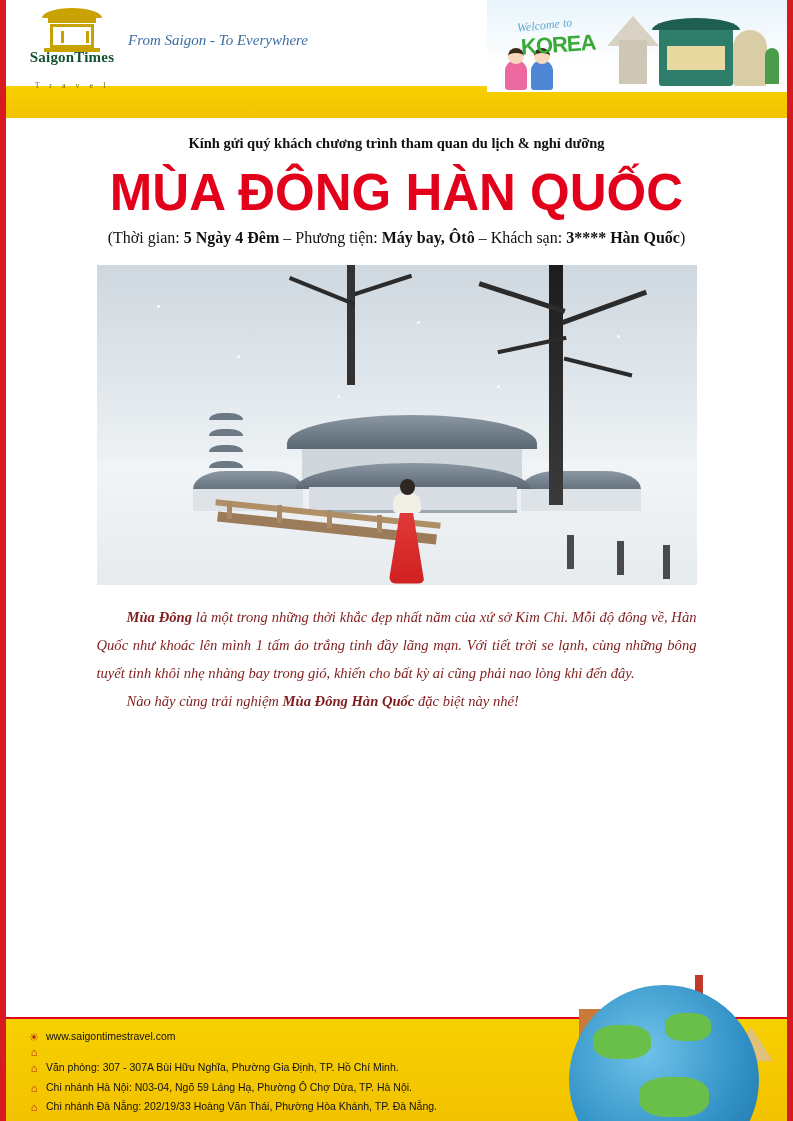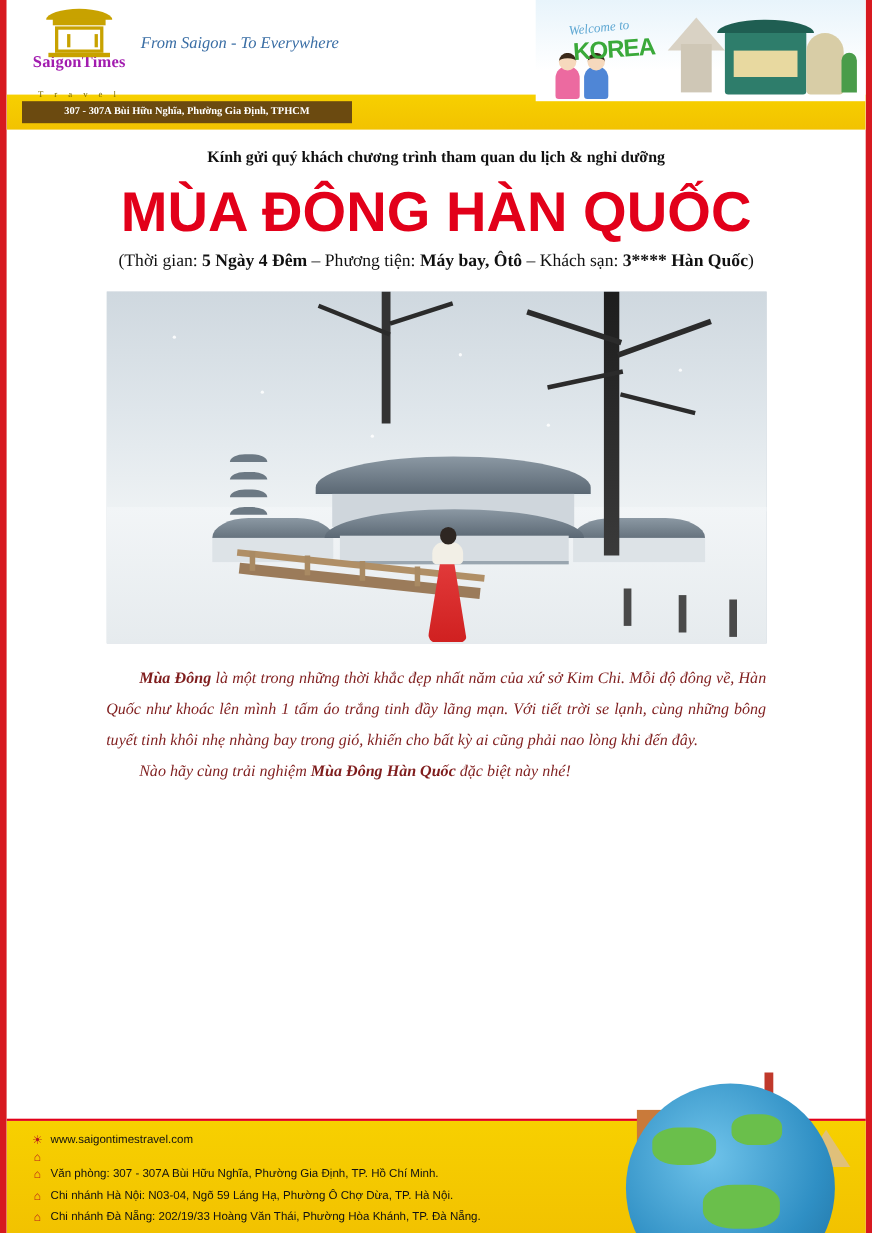--- a/index.html
+++ b/index.html
@@ -72,21 +72,21 @@
   }
   .logo-mark .base {
     position: absolute; left: 2px; top: 40px;
     width: 56px; height: 4px;
     background: #c8a200;
   }
   .logo-name {
     font-family: "Liberation Serif", serif;
     font-size: 15px;
     font-weight: bold;
-    color: #a21caf;
+    color: #14532d;
     letter-spacing: .2px;
     margin-top: 0;
     text-align: right;
   }
   .logo-sub {
     font-family: "Liberation Serif", serif;
     font-size: 8px;
     letter-spacing: 4px;
     color: #7a6a00;
     margin-top: 15px;
@@ -513,21 +513,20 @@
           <span class="base"></span>
       </div>
       <div class="logo-name">SaigonTimes</div>
       <div class="logo-sub">T r a v e l</div>
     </div>
 
     <div class="brand-text">
       <div class="brand-slogan">From Saigon - To Everywhere</div>
     </div>
 
-    <div class="addr-bar">307 - 307A Bùi Hữu Nghĩa, Phường Gia Định, TPHCM</div>
 
     <div class="korea-art">
       <div class="korea-sky"></div>
       <div class="k-pagoda"></div>
       <div class="k-pagoda2"></div>
       <div class="k-temple">
           <span class="win"></span>
         </div>
       <div class="k-buddha"></div>
       <div class="k-tree"></div>

